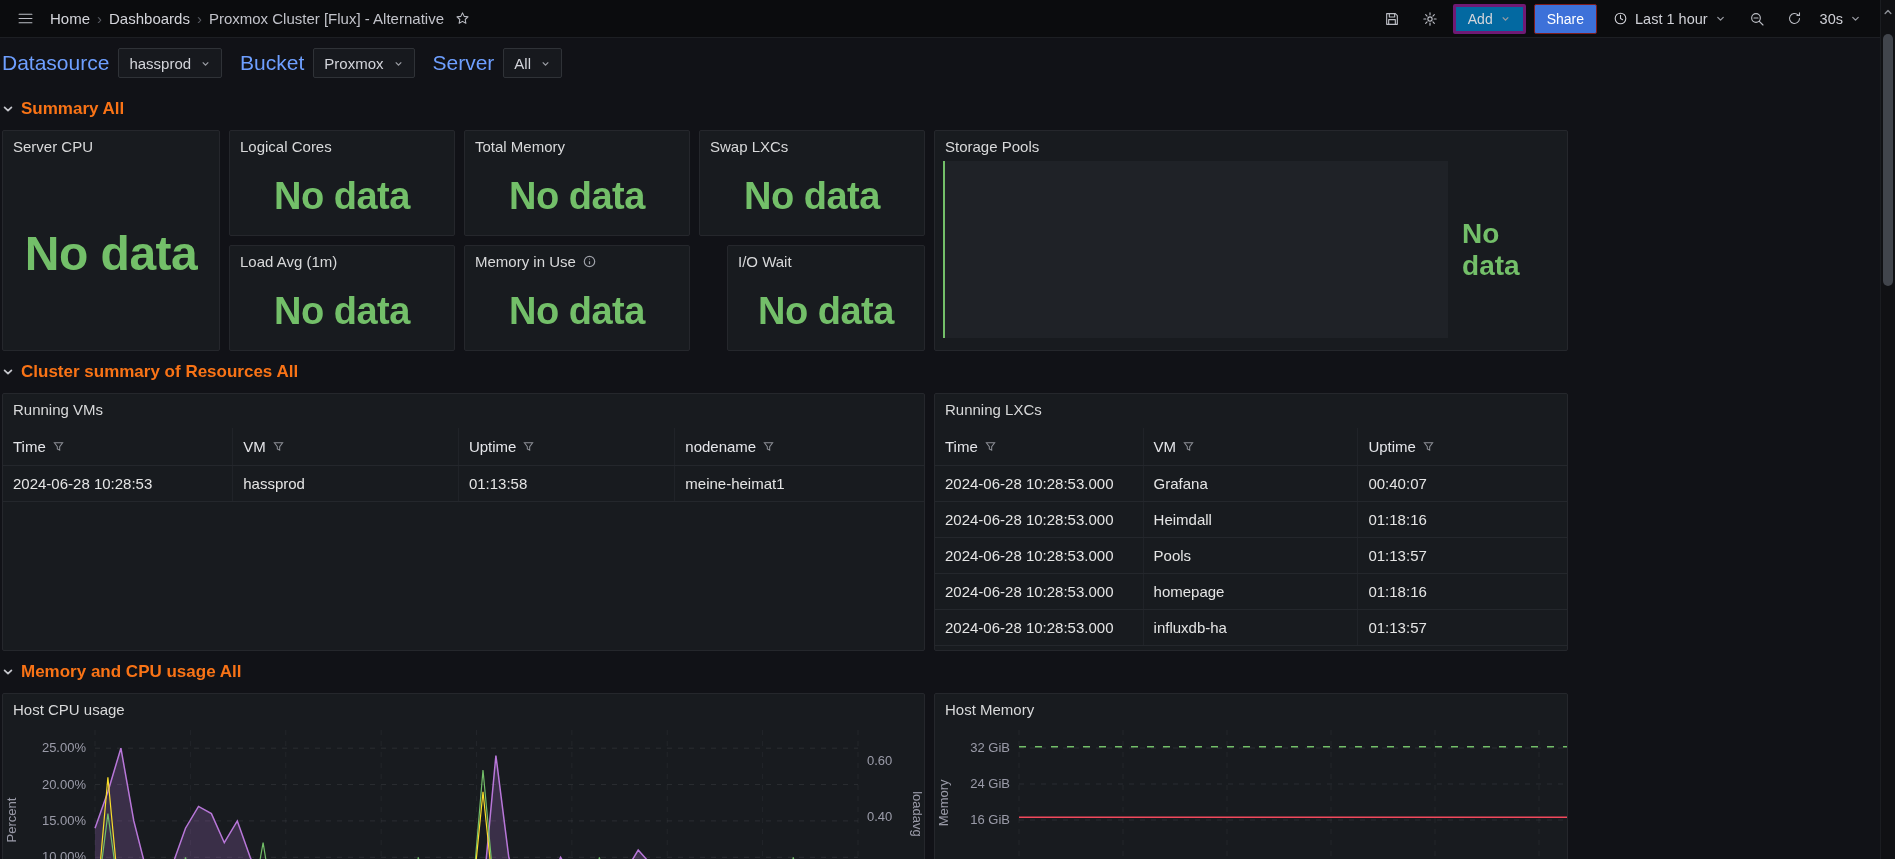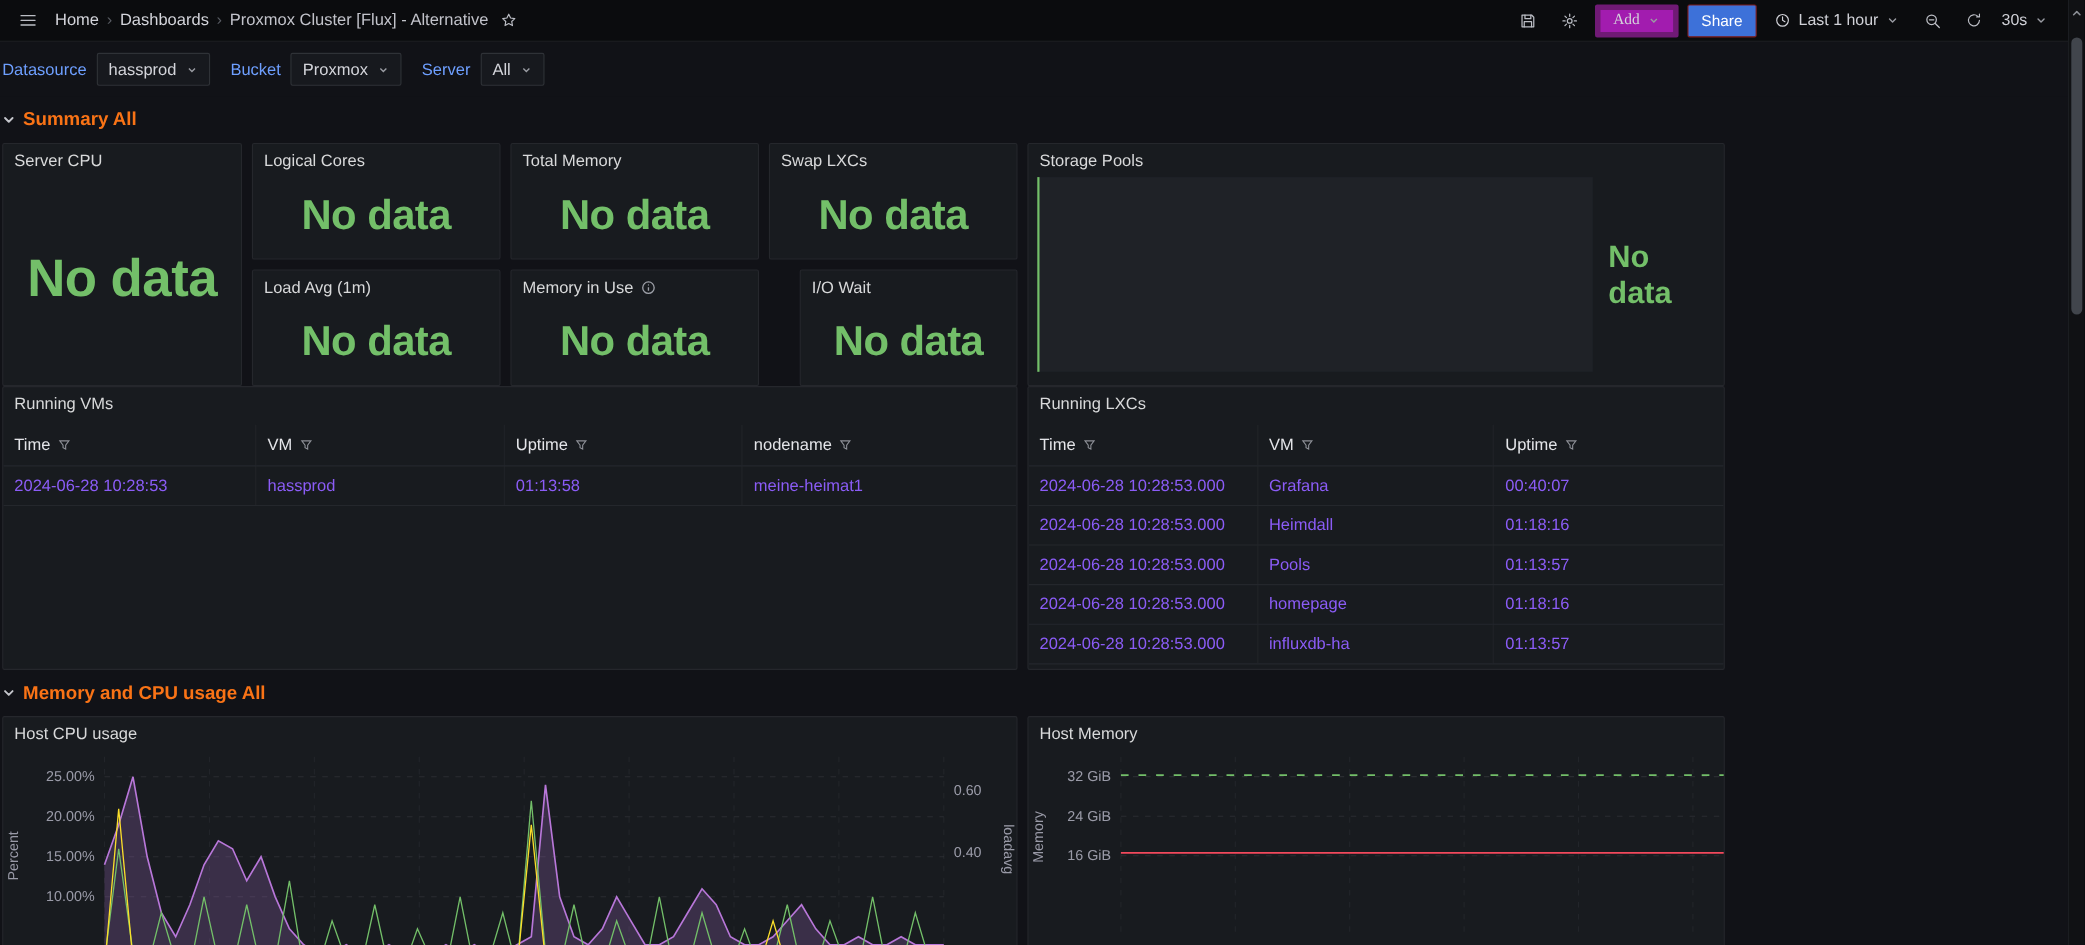--- a/index.html
+++ b/index.html
@@ -14,30 +14,30 @@
   .nav-right { gap:8px; }
   .icon-btn { width:30px; height:30px; border:none; background:transparent; color:#bcbec5;
               display:flex; align-items:center; justify-content:center; border-radius:2px; cursor:pointer; }
   .icon-btn svg, .txt-btn svg { stroke:currentColor; fill:none; stroke-width:1.7; stroke-linecap:round; stroke-linejoin:round; }
   .breadcrumb { display:flex; align-items:center; gap:6px; font-size:15px; margin-left:6px;text-align:right; }
   .breadcrumb a { color:#d4d5db; text-decoration:none; cursor:pointer; }
   .breadcrumb .sep { color:#595c63; font-size:15px; padding:0 1px; }
   .breadcrumb .current { color:#c2c3ca; }
   .btn { height:30px; border-radius:2px; font-size:14px; font-weight:500; display:flex; align-items:center;
          gap:7px; padding:0 12px; cursor:pointer; font-family:inherit; }
-  .btn-secondary { background:#a21caf; border:5px solid #701a75; color:#d5d6db;font-family:Liberation Serif, serif; }
+  .btn-secondary { background:#0369a1; border:3px solid #701a75; color:#d5d6db; }
   .btn-primary { background:#3d71d9; border:1px solid #7f1d1d; color:#ffffff; }
   .txt-btn { height:30px; border:none; background:transparent; color:#d0d1d7; font-size:14.5px;
              display:flex; align-items:center; gap:7px; padding:0 8px; cursor:pointer; font-family:inherit; }
   .caret { color:#9a9ca3; display:flex; }
 
   
   .subnav { display:flex; align-items:center; gap:18px; padding:10px 14px 10px 2px; background:#111217; }
   .var-group { display:flex; align-items:center; gap:9px; }
-  .var-label { color:#6e9fff; font-size:15px; font-weight:500; cursor:default; }
+  .var-label { color:#6e9fff; font-size:21px; font-weight:500; cursor:default; }
   .var-chip { height:30px; background:#17191e; border:1px solid #2f3237; border-radius:2px;
               display:flex; align-items:center; gap:9px; padding:0 10px; color:#d3d4da; font-size:15px; cursor:pointer; }
 
   
   .dash { padding:0 0 0 2px; }
   .row-header { display:flex; align-items:center; gap:7px; margin:11px 0 11px 0; cursor:pointer; }
   .row-header .rh-title { font-size:17px; font-weight:700; color:#f97316; }
   .row-header svg { stroke:#c5c6cc; fill:none; stroke-width:2; stroke-linecap:round; stroke-linejoin:round; }
 
   .grid { display:grid; gap:9px; width:1566px; }
@@ -62,21 +62,21 @@
   .storage-body { position:absolute; top:30px; left:8px; right:8px; bottom:12px; display:flex; align-items:stretch; gap:14px; }
   .storage-gauge { flex:0 0 82%; background:#1f2227; border-left:2px solid #73bf69; }
   .storage-nodata { flex:1; display:flex; align-items:center; justify-content:center;
                     color:#73bf69; font-size:28px; font-weight:600; }
 
   
   .gtable { position:absolute; top:34px; left:0; right:0; bottom:0; overflow:hidden; font-size:15px; }
   .trow { display:grid; height:36px; border-bottom:1px solid rgba(204,204,220,0.07); }
   .trow.thead { height:38px; font-weight:500; color:#e4e5e9; }
   .tcell { display:flex; align-items:center; gap:7px; padding:0 10px; white-space:nowrap; overflow:hidden;
-           border-right:1px solid rgba(204,204,220,0.05); color:#8b5cf6; }
+           border-right:1px solid rgba(204,204,220,0.05); color:#e5e5e5; }
   .trow.thead .tcell { color:#e4e5e9; cursor:pointer; }
   .tcell:last-child { border-right:none; }
   .tcell.right { justify-content:flex-start; }
   .funnel { color:#8d9097; flex:none; }
 
   
   .chart-fill { position:absolute; top:30px; left:0; right:0; bottom:0; cursor:crosshair; }
   .chart-fill text { fill:rgba(204,204,220,0.72); font-size:13px; font-family:"Liberation Sans", sans-serif; }
 
   
@@ -269,20 +269,26 @@
         <div class="stat-value">No data</div>
       </div>
       <div class="panel p-c4r2">
         <div class="panel-title">
           <span>I/O Wait</span>
         </div>
         <div class="stat-value">No data</div>
       </div>
     </section>
 
+    <div class="row-header">
+      <svg width="12" height="12" viewBox="0 0 14 14">
+          <path d="M3 5l4 4 4-4"></path>
+        </svg>
+      <span class="rh-title">Cluster summary of Resources All</span>
+    </div>
     <section class="grid grid-cluster">
       <div class="panel">
         <div class="panel-title">
           <span>Running VMs</span>
         </div>
         <div class="gtable">
             <div class="trow thead" style="grid-template-columns:25% 24.5% 23.5% 27%">
               <div class="tcell left">
                 <span>Time</span>
                 <svg class="funnel" width="11" height="11" viewBox="0 0 12 12">

